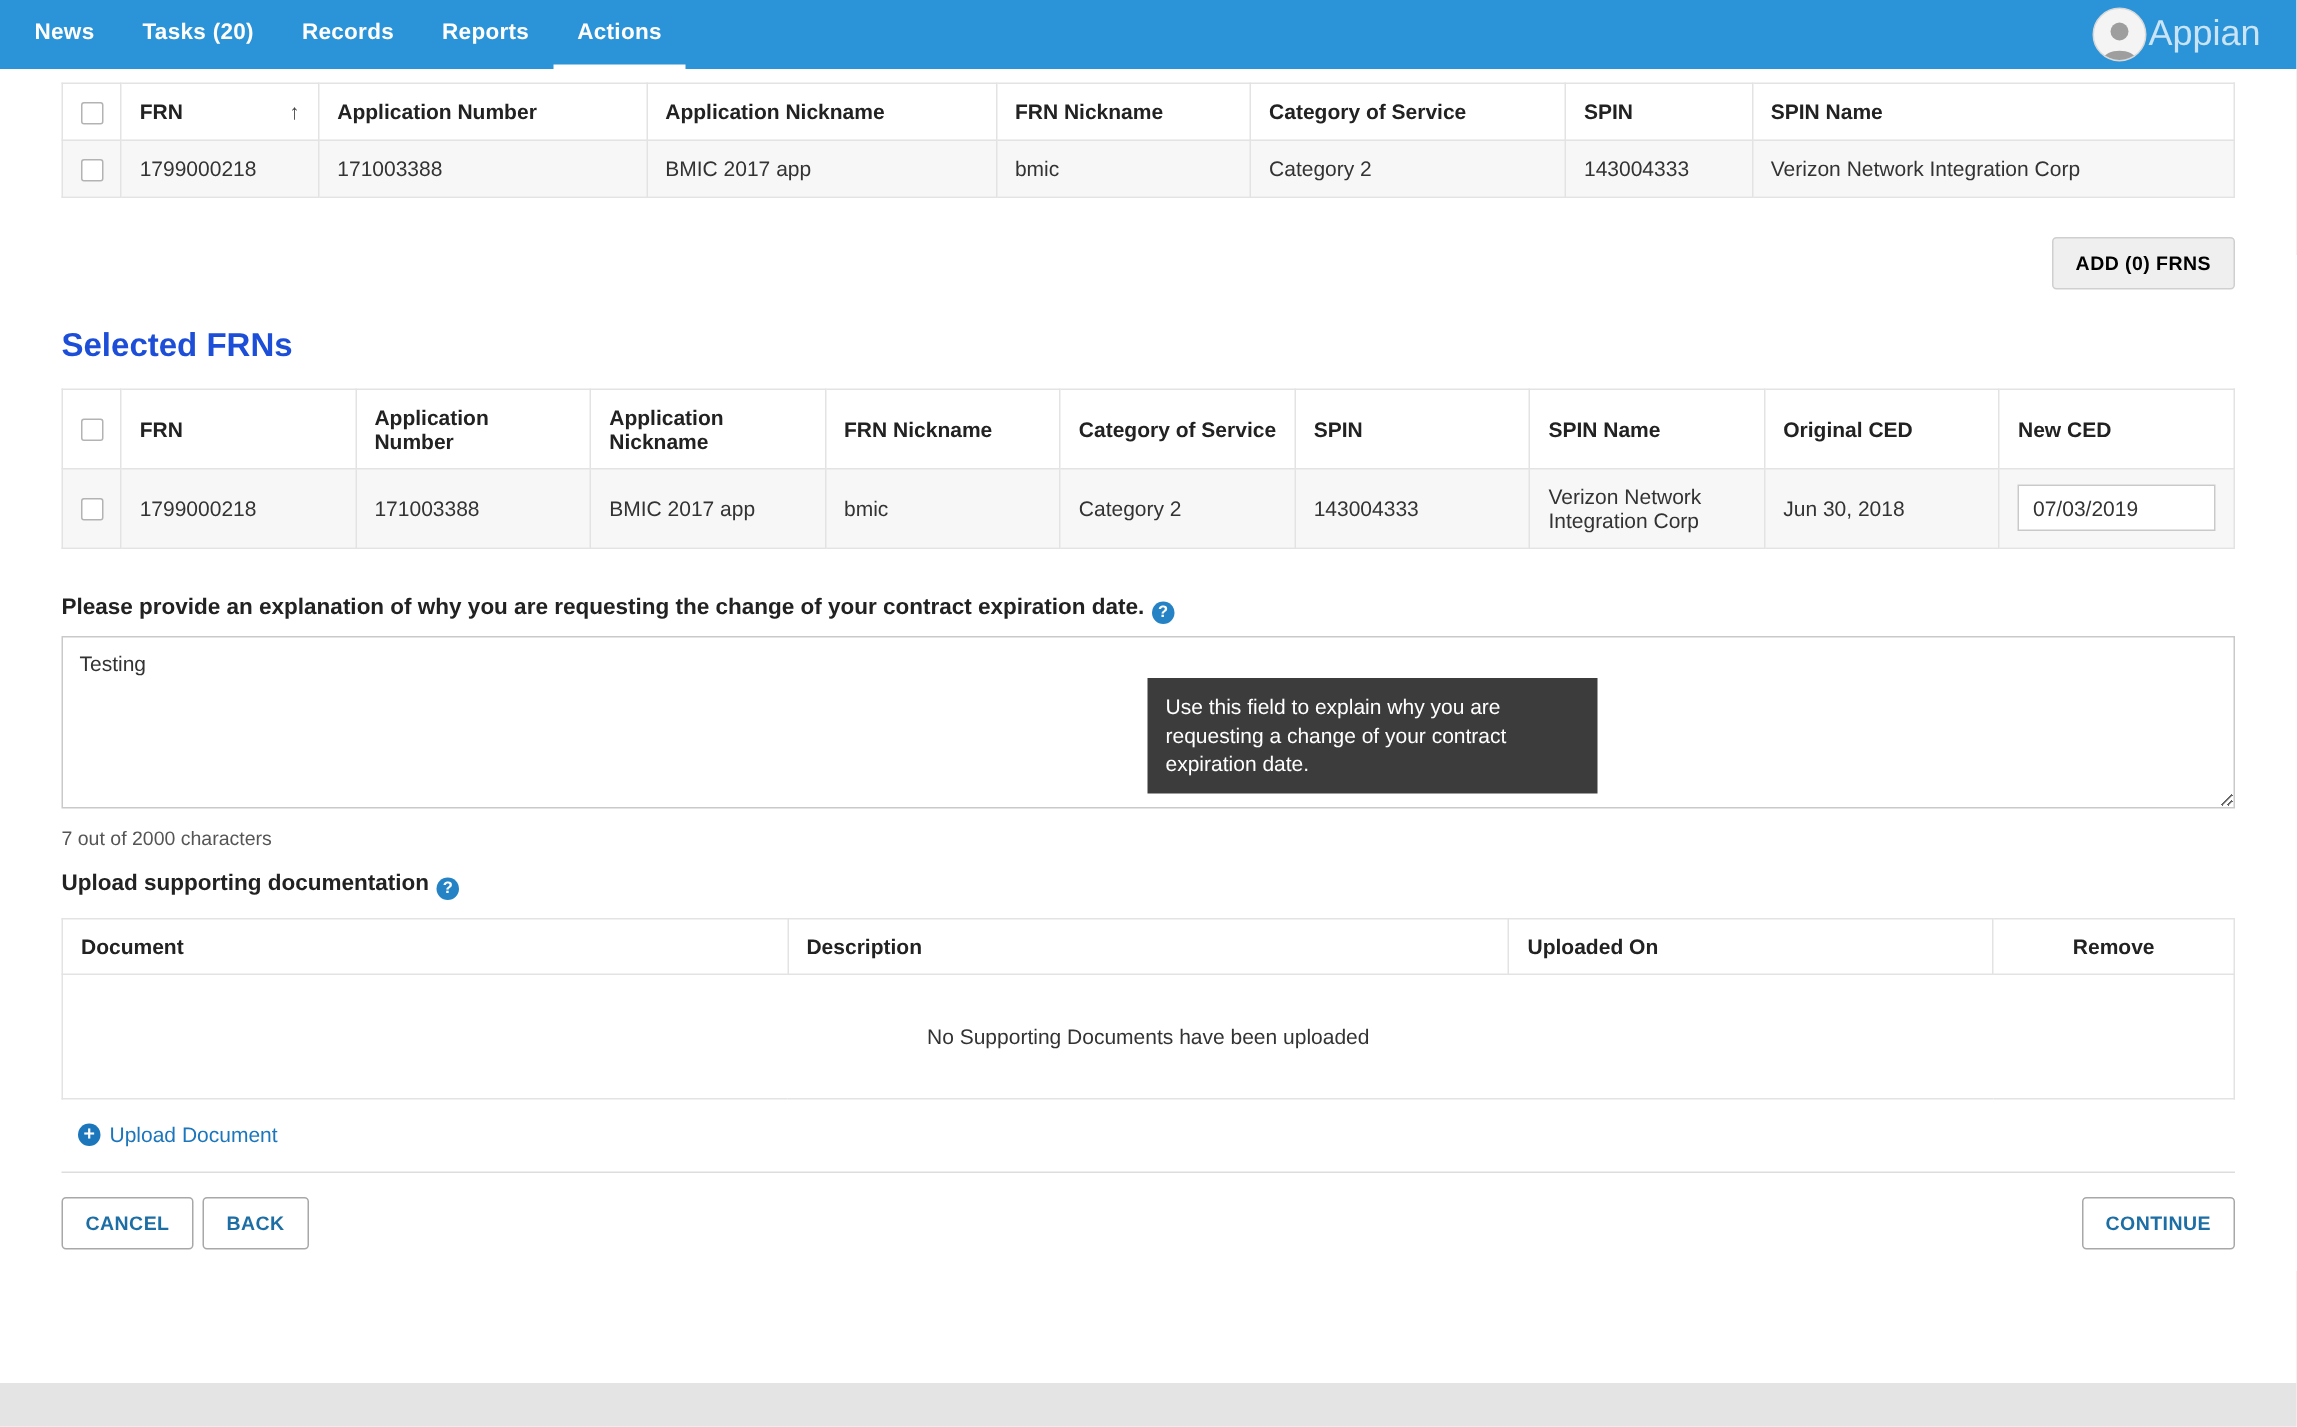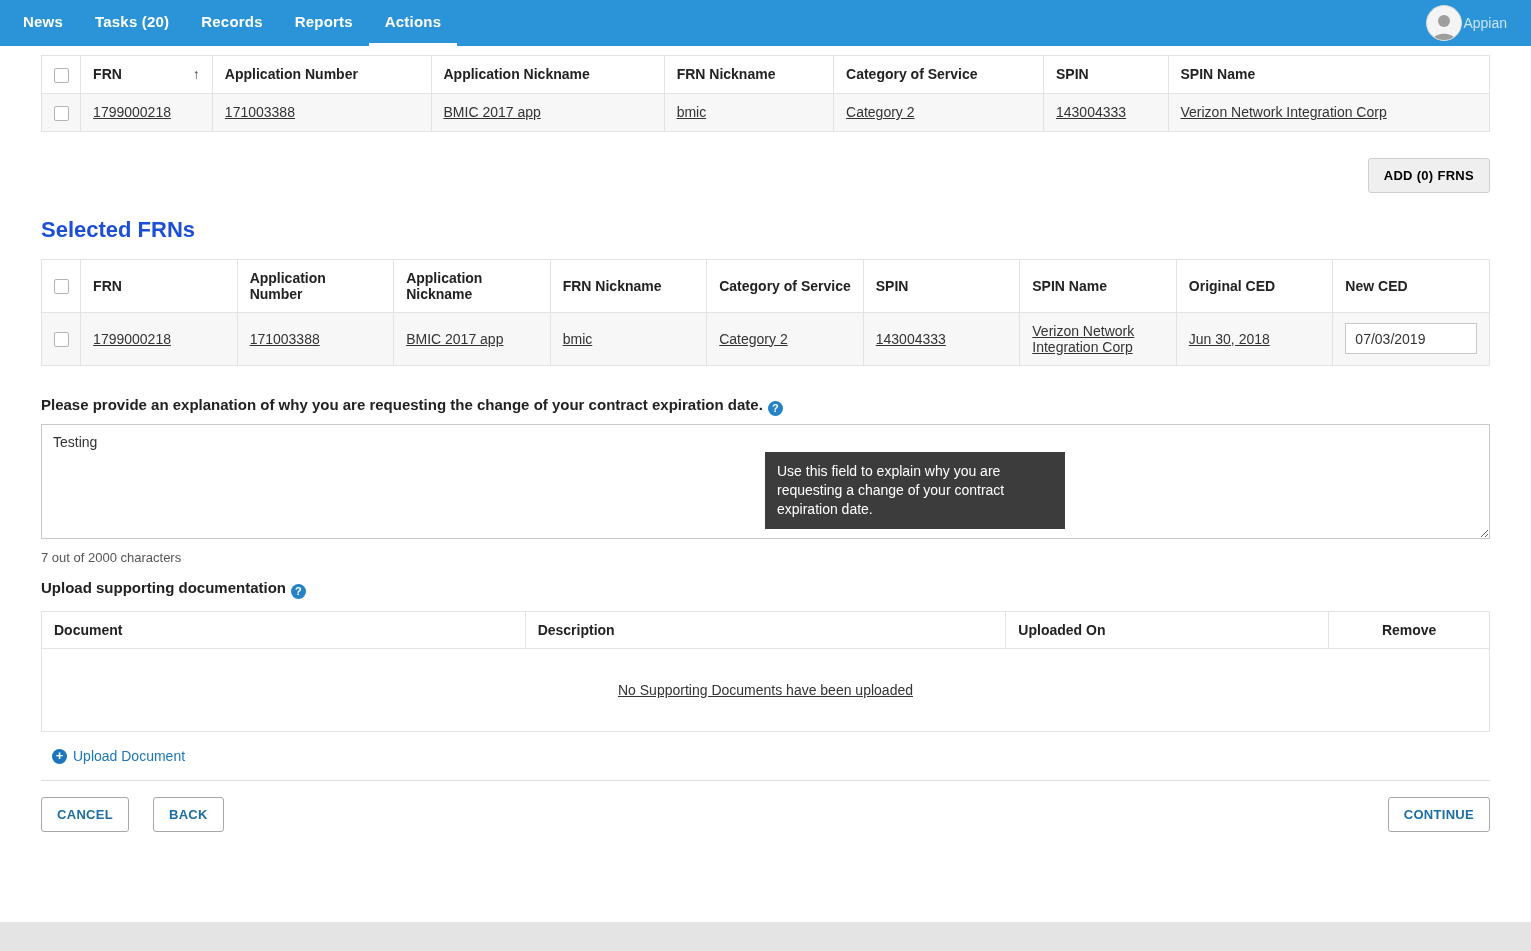--- a/index.html
+++ b/index.html
@@ -22,35 +22,35 @@
     border-bottom:3px solid transparent; letter-spacing:0.2px;
   }
   .nav-item.active { border-bottom-color:#ffffff; }
   .nav-spacer { flex:1; }
   .avatar {
     width:36px; height:36px; border-radius:50%; background:#f4f4f4;
     align-self:center; overflow:hidden; display:flex; align-items:flex-end; justify-content:center;
     border:1px solid #d8d8d8;
   }
   .brand {
-    align-self:center; color:rgba(255,255,255,0.75); font-size:14px;
+    align-self:center; color:rgba(255,255,255,0.75); font-size:24px;
     margin:0 24px 0 1px; font-weight:400;
   }
 
   
   .main { background:#ffffff; padding:9px 41px 30px; min-height:876px; }
 
   
   table.tbl { width:100%; border-collapse:collapse; table-layout:fixed; }
   table.tbl th, table.tbl td {
     border:1px solid #e3e3e3; padding:10px 12px; font-size:14px;
     text-align:left; vertical-align:middle; color:#333; word-wrap:break-word;
   }
   table.tbl thead th { background:#ffffff; font-weight:700; color:#222; }
-  table.tbl tbody td { background:#f7f7f7;text-decoration:underline; }
+  table.tbl tbody td { background:#f7f7f7; }
   table.tbl.white-body tbody td { background:#ffffff; }
 
   .chk {
     display:inline-block; width:15px; height:15px; background:#ffffff;
     border:1px solid #b3b3b3; border-radius:2px; vertical-align:middle; cursor:pointer;
   }
   .sort-icon { float:right; color:#444; font-weight:700; font-size:14px; }
 
   
   .btn-row { display:flex; margin-top:26px; }
@@ -91,21 +91,21 @@
   .docs-empty { text-align:center !important; padding:33px 10px !important; color:#333; }
   .upload-row { border-bottom:1px solid #ddd; padding:14px 11px 16px; }
   .upload-link { color:#1b76bc; font-size:14px; cursor:pointer; display:inline-flex; align-items:center; }
   .plus-icon {
     display:inline-block; width:15px; height:15px; border-radius:50%;
     background:#1b76bc; color:#fff; font-size:13px; font-weight:700;
     text-align:center; line-height:14px; margin-right:6px;
   }
 
   
-  .footer-btns { display:flex; gap:24px; margin-top:16px; }
+  .footer-btns { display:flex; gap:6px; margin-top:16px; }
 
   
   .tooltip {
     position:absolute; left:765px; top:452px; width:300px;
     background:#3c3c3c; color:#ffffff; font-size:14px; line-height:19px;
     padding:10px 12px; z-index:10;
   }
 
   
   .t1-c0{width:2.7%} .t1-c1{width:9.1%} .t1-c2{width:15.1%} .t1-c3{width:16.1%}

